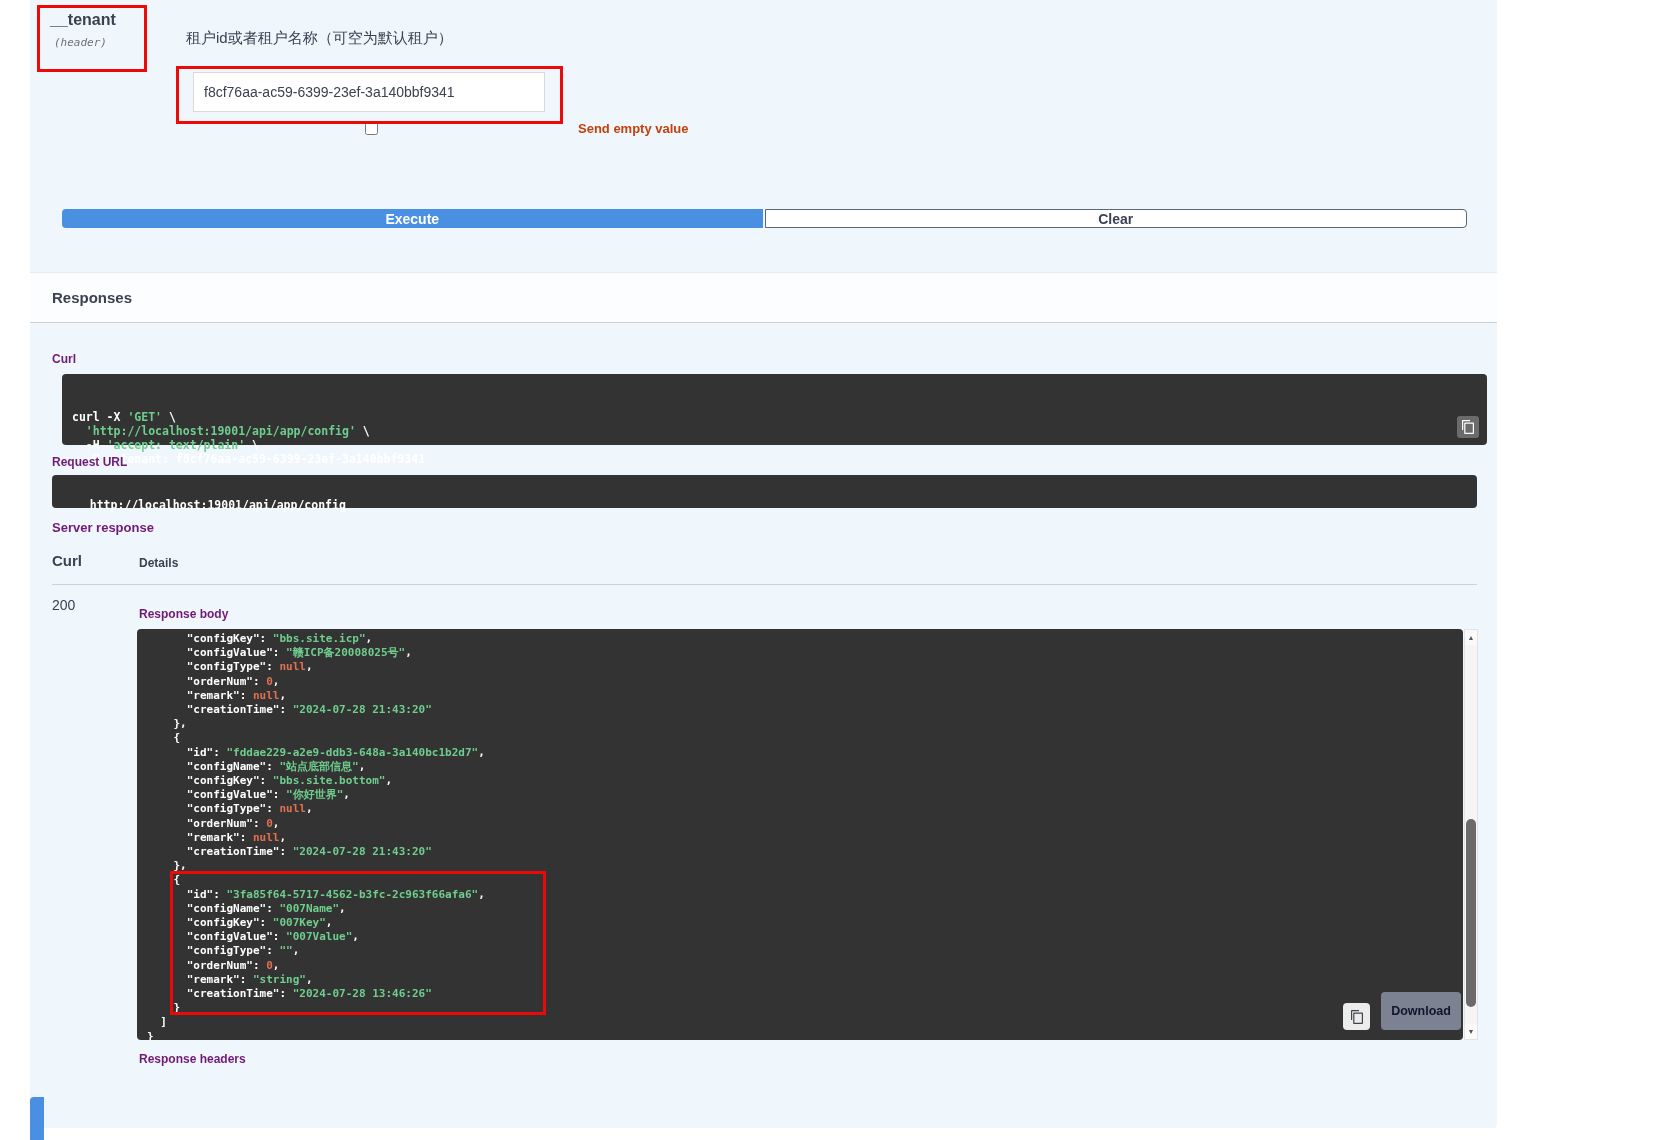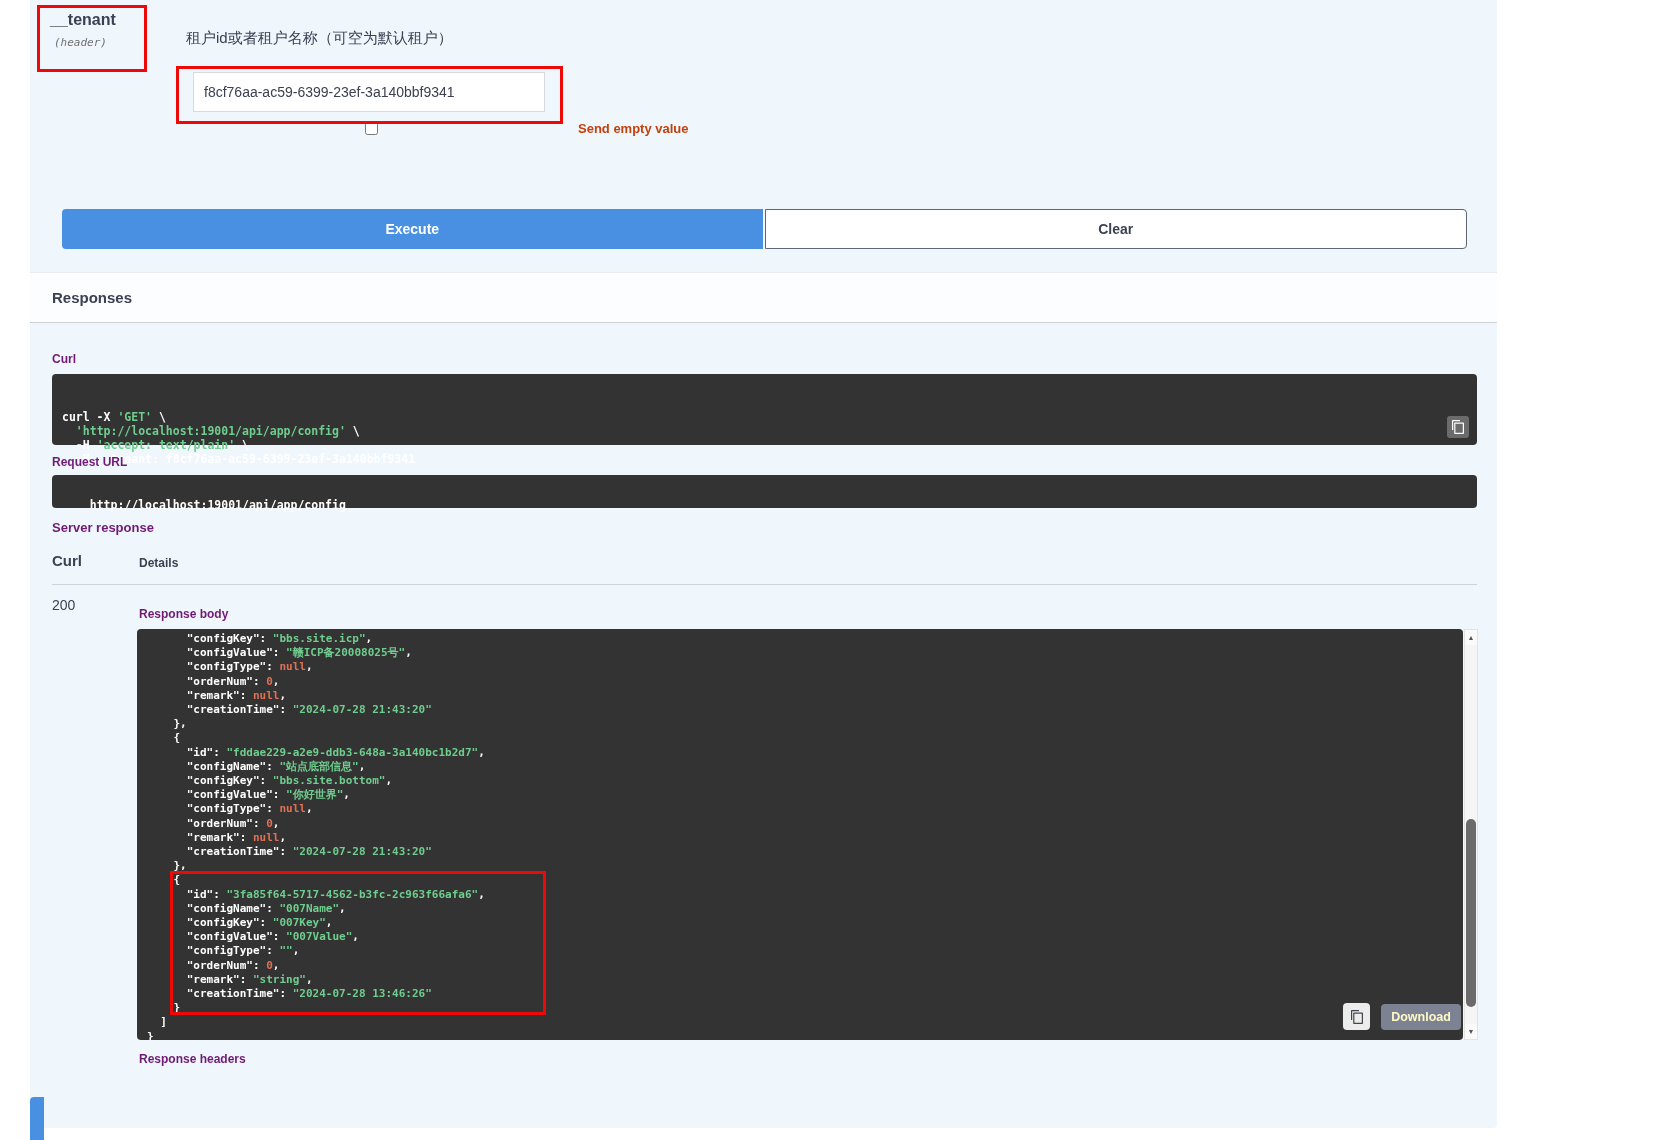--- a/index.html
+++ b/index.html
@@ -15,21 +15,21 @@
   .param-name { font-size:16px; font-weight:600; color:#3b4151; }
   .param-in   { margin-top:7px; padding-left:4px; font:italic 11px "DejaVu Sans Mono",monospace; color:#707070; }
   .param-desc { position:absolute; left:156px; top:29px; font-size:15px; color:#3b4151; }
   .param-input { position:absolute; left:163px; top:72px; width:352px; height:40px;
                  border:1px solid #d9d9d9; border-radius:0; background:#fff;
                  padding:0 10px; font-size:14px; color:#3b4151; font-family:"Liberation Sans",sans-serif; }
   .empty-check { position:absolute; left:335px; top:122px; width:13px; height:13px; cursor:pointer; }
   .empty-label { position:absolute; left:522px; top:121px; font-size:13px; font-weight:700; color:#c2410c;margin-left:26px; }
 
   
-  .exec-row { position:absolute; left:32px; top:209px; width:1405px; height:40px; display:flex; gap:2px; }
+  .exec-row { position:absolute; left:32px; top:209px; width:1405px; height:19px; display:flex; gap:2px; }
   .btn-execute { flex:1; background:#4990e2; color:#fff; font-weight:700; font-size:14px;
                  border:none; border-radius:4px 0 0 4px; cursor:pointer; font-family:inherit; }
   .btn-clear   { flex:1; background:#fff; color:#3b4151; font-weight:700; font-size:14px;
                  border:1px solid #5d6675; border-radius:0 4px 4px 0; cursor:pointer; font-family:inherit; }
 
   
   .resp-strip { position:absolute; left:0; top:272px; width:1467px; height:51px;
                 background:rgba(255,255,255,.72); line-height:49px; padding-left:22px;
                 font-size:15px; font-weight:700; color:#3b4151;
                 border-top:1px solid rgba(125,140,150,.15);
@@ -37,21 +37,21 @@
 
   .lbl { position:absolute; font-size:12px; font-weight:700; color:#701a75;text-align:right; }
   .curl-lbl { left:22px; top:352px; }
   .requrl-lbl { left:22px; top:455px; }
   .server-resp-lbl { left:22px; top:520px; font-size:13px; }
   .body-lbl { left:109px; top:607px; }
   .resp-headers-lbl { left:109px; top:1052px; }
 
   .code-block { position:absolute; background:#333; border-radius:4px; color:#fff;
                 font:600 11.5px/14px "DejaVu Sans Mono",monospace; white-space:pre; }
-  .curl-block { left:22px; top:374px; width:1425px; height:71px; padding:8px 10px; }
+  .curl-block { left:32px; top:374px; width:1425px; height:71px; padding:8px 10px; }
   .requrl-block { left:22px; top:475px; width:1425px; height:33px; padding:9px 10px; font-weight:700; }
 
   .copy-btn-dark { position:absolute; right:8px; bottom:7px; width:22px; height:22px;
                    background:rgba(255,255,255,.28); border:none; border-radius:3px;
                    display:grid; place-items:center; cursor:pointer; }
 
   .col-code { position:absolute; left:22px; top:552px; font-size:15px; font-weight:700; }
   .col-details { position:absolute; left:109px; top:556px; font-size:12px; font-weight:700; }
   .hdr-rule { position:absolute; left:22px; top:584px; width:1425px; height:1px; background:#ccd4db; }
   .status-code { position:absolute; left:22px; top:597px; font-size:14px; }
@@ -61,22 +61,22 @@
   .response-pre { width:100%; height:100%; background:#333; border-radius:4px; overflow:hidden;
                   padding:3px 10px; font:600 11px/14.2px "DejaVu Sans Mono",monospace; color:#fff; }
   .code-line { white-space:pre; }
   .tk-key { color:#ffffff; font-weight:700; }
   .tk-str { color:#6fce8e; }
   .tk-num { color:#e0704f; }
 
   .copy-btn-light { position:absolute; right:93px; bottom:10px; width:27px; height:27px;
                     background:#ececec; border:none; border-radius:4px;
                     display:grid; place-items:center; cursor:pointer; }
-  .download-btn { position:absolute; right:2px; bottom:10px; width:80px; height:26px;
-                  background:#7d8293; color:#fef9c3; font-weight:700; font-size:12.5px;
+  .download-btn { position:absolute; right:2px; bottom:10px; width:80px; height:38px;
+                  background:#7d8293; color:#0f172a; font-weight:700; font-size:12.5px;
                   border:none; border-radius:4px; cursor:pointer; font-family:inherit; }
 
   
   .scrollbar { position:absolute; left:1434px; top:629px; width:14px; height:411px;
                background:#f5f5f5; border:1px solid #e3e3e3; }
   .sb-arrow { position:absolute; left:0; width:12px; height:15px; font-size:7px; color:#555;
               display:grid; place-items:center; cursor:pointer; background:#fafafa; }
   .sb-up { top:0; } .sb-down { bottom:0; }
   .sb-thumb { position:absolute; left:1px; top:189px; width:10px; height:188px;
               background:#6b6b6b; border-radius:5px; cursor:grab; }

